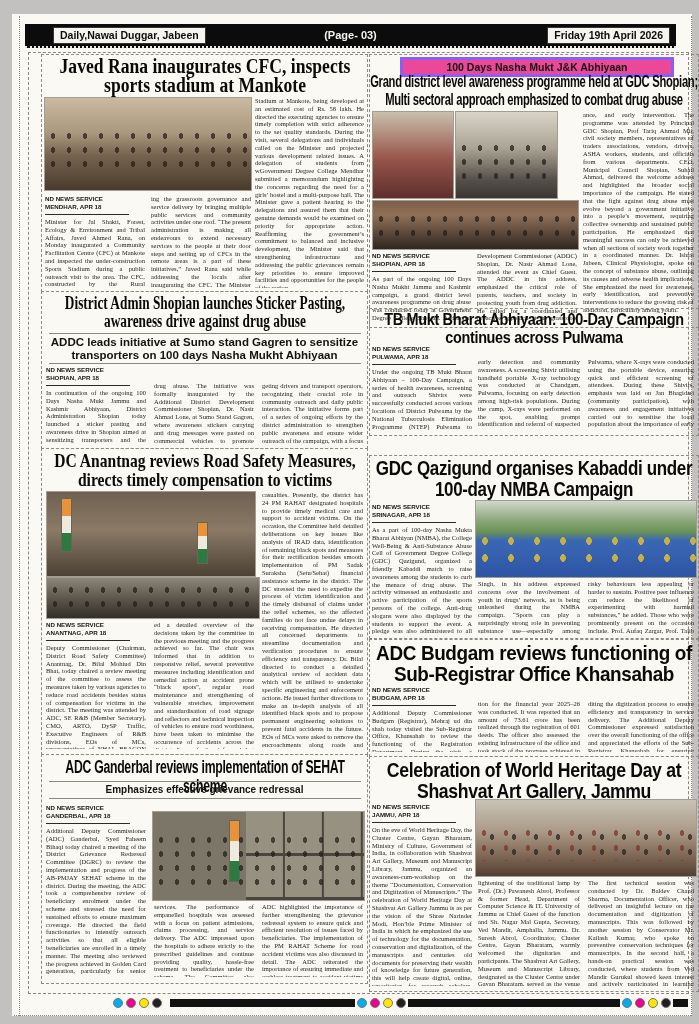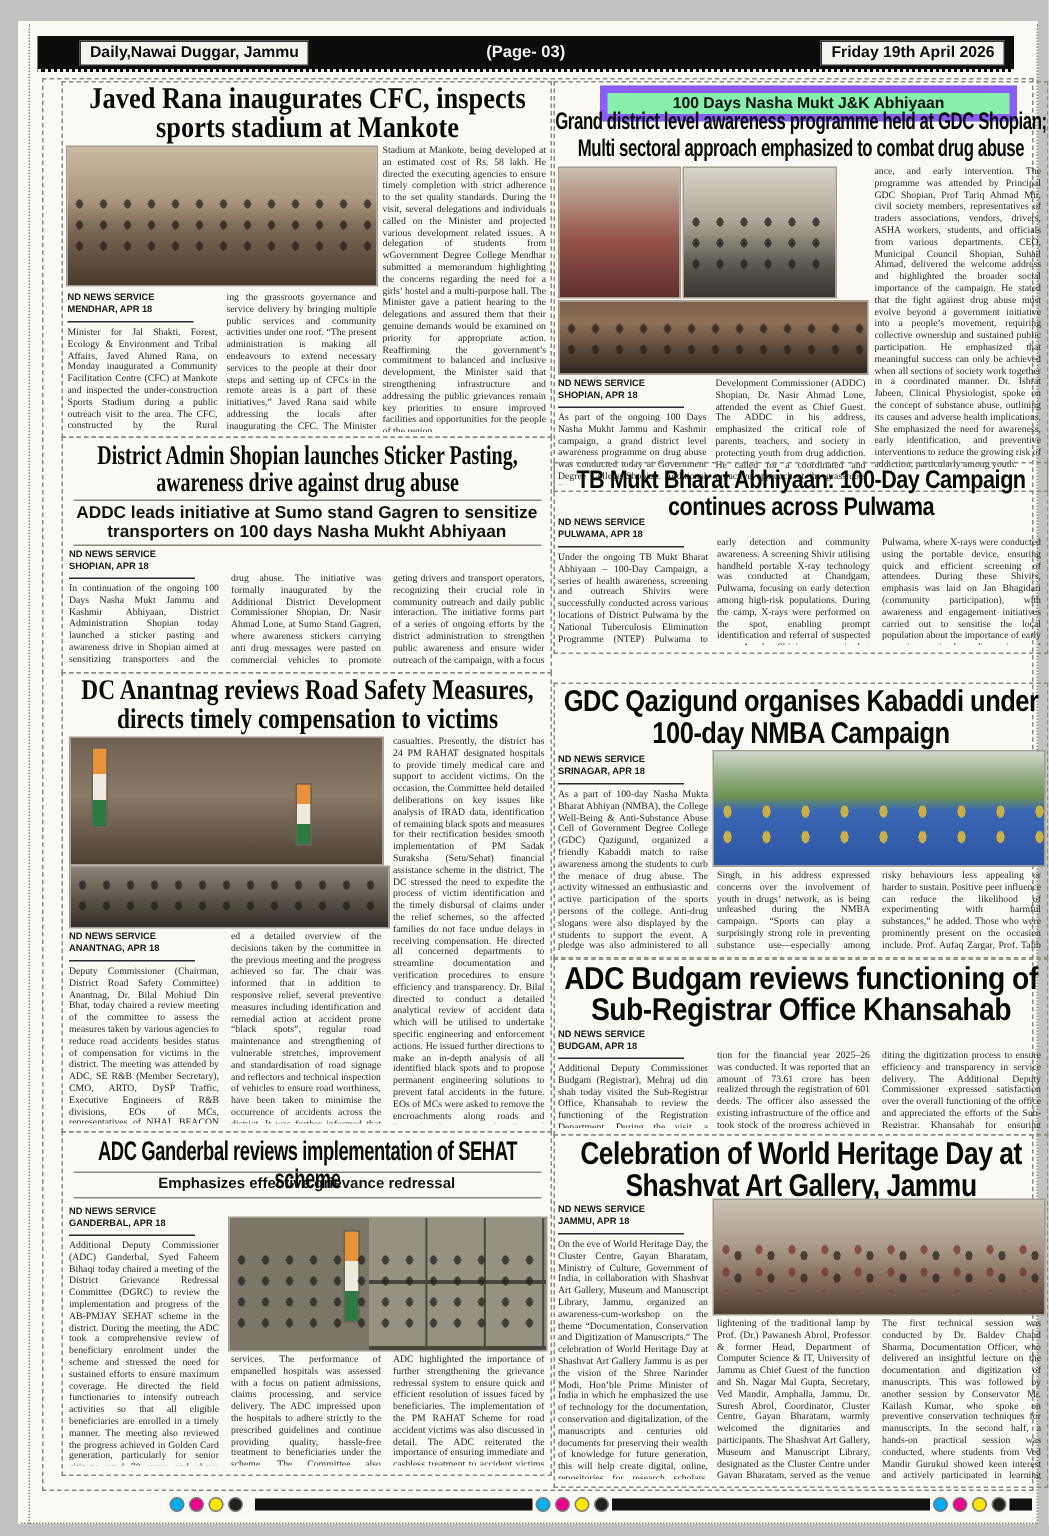--- a/index.html
+++ b/index.html
@@ -15,21 +15,21 @@
   .hdrcenter{position:absolute;left:0;right:0;top:4px;text-align:center;font:bold 11px/14px "Liberation Sans",sans-serif;color:#f4f3ee;}
 
   .frame{position:absolute;left:28px;top:52px;width:659px;height:940px;border:1px dashed #8c877d;}
 
   .art{position:absolute;border:1px dashed #8f8a80;background:transparent;margin-left:11px;}
   .hl{position:absolute;left:50%;transform:translateX(-50%) scaleX(var(--s,1));transform-origin:center top;width:calc(100%/var(--s,1));text-align:center;color:#0b0a09;font-weight:bold;margin:0;}
   .hserif{font-family:"Liberation Serif","DejaVu Serif",serif;}
   .hcond{font-family:"Liberation Sans","DejaVu Sans",sans-serif;letter-spacing:-0.4px;}
   .sub{position:absolute;left:2%;width:96%;text-align:center;font-family:"Liberation Sans",sans-serif;font-weight:bold;color:#14130f;}
   .rule{border-top:1px solid #8d887e;border-bottom:1px solid #8d887e;padding:2px 0;}
-  .kicker{position:absolute;left:9%;width:82%;text-align:center;background:#86efac;border:5px solid #8b5cf6;font:bold 10.5px/14px "Liberation Sans",sans-serif;color:#111;}
+  .kicker{position:absolute;left:9%;width:82%;text-align:center;background:#ec4899;border:3px solid #8b5cf6;font:bold 10.5px/14px "Liberation Sans",sans-serif;color:#111;}
   .byl{position:absolute;width:84px;font:bold 6.2px/1.35 "Liberation Sans",sans-serif;color:#191715;border-bottom:1px solid #2a2a2a;padding-bottom:2px;}
   .bt{position:absolute;font:6.5px/1.2 "Liberation Serif","DejaVu Serif",serif;text-align:justify;color:#201d1a;overflow:hidden;}
 
   .ph{position:absolute;overflow:hidden;border:1px solid #a39c90;}
   .ph::after{content:"";position:absolute;left:0;right:0;top:35%;height:45%;
      background-image:radial-gradient(ellipse 3.5px 4.5px at 8px 6px,#241f1b 66%,rgba(0,0,0,0) 70%);
      background-size:16px 14px;opacity:.75;}
   #ph-a1{background:linear-gradient(180deg,#c9baa1 0%,#ab977d 38%,#77644f 62%,#483b2d 100%);}
   #ph-a2-1{background:linear-gradient(180deg,#cabfab 0%,#96544a 55%,#5e2f2c 100%);}
   #ph-a2-1::after{display:none;}
@@ -61,21 +61,21 @@
 <body>
 
 <div id="page">
   <div class="sheet"></div>
   <div class="trimv" style="left:19px;"></div>
   <div class="trimv" style="left:691px;"></div>
   <div class="trimh" style="top:1015px;"></div>
 
   <div class="hdrbar">
     <div class="hdrcenter">(Page- 03)</div>
-    <div class="hdrbox" style="left:28px;">Daily,Nawai Duggar, Jammu</div>
+    <div class="hdrbox" style="left:28px;">Daily,Nawai Duggar, Jabeen</div>
     <div class="hdrbox" style="right:6px;">Friday 19th April 2026</div>
   </div>
 
   <div class="frame"></div>
 
   <div class="art" style="left:30px;top:54px;width:325px;height:236px;">
     <div class="hl hserif" style="top:2px;font-size:20px;line-height:0.95;--s:0.88;">Javed Rana inaugurates CFC, inspects sports stadium at Mankote</div>
     <div class="ph" id="ph-a1" style="left:2px;top:42px;width:206px;height:92px;"></div>
     <div class="byl" style="left:3px;top:140px;">
       <div>ND NEWS SERVICE</div>

